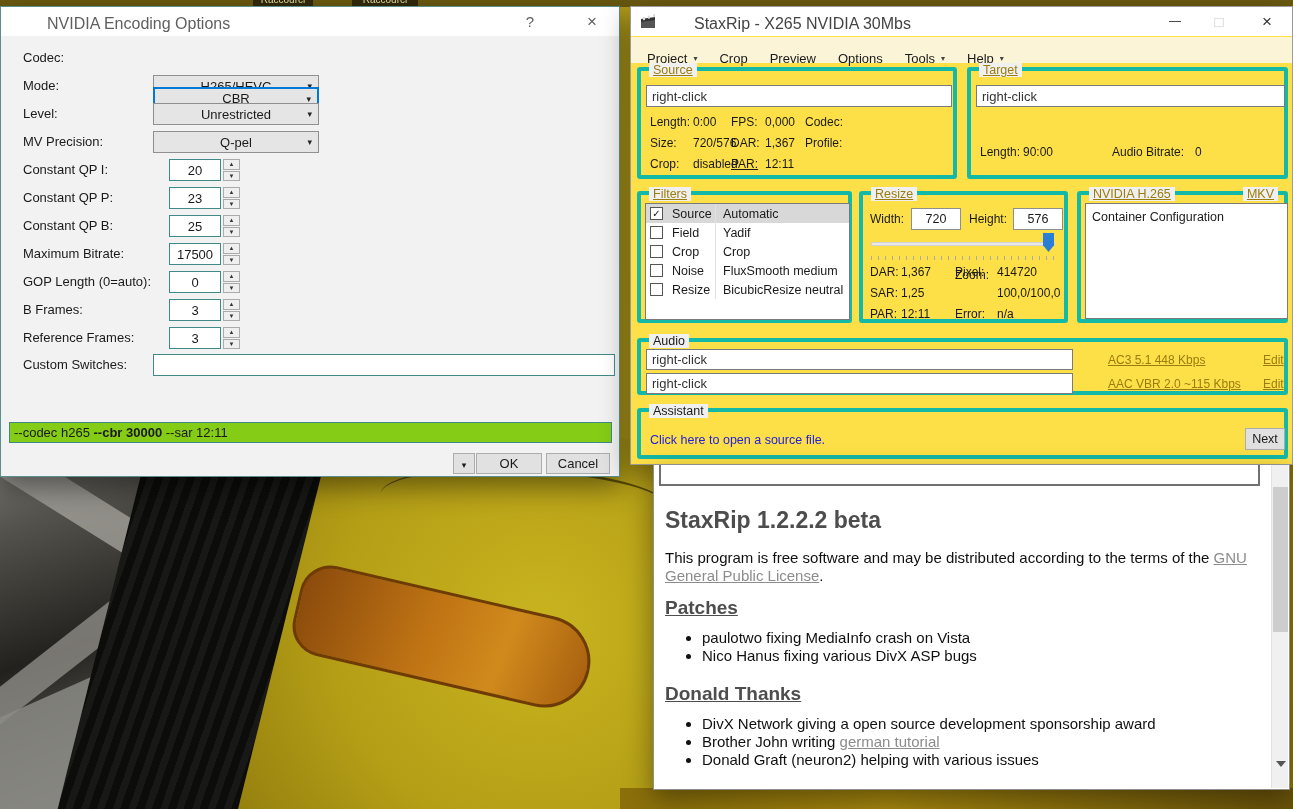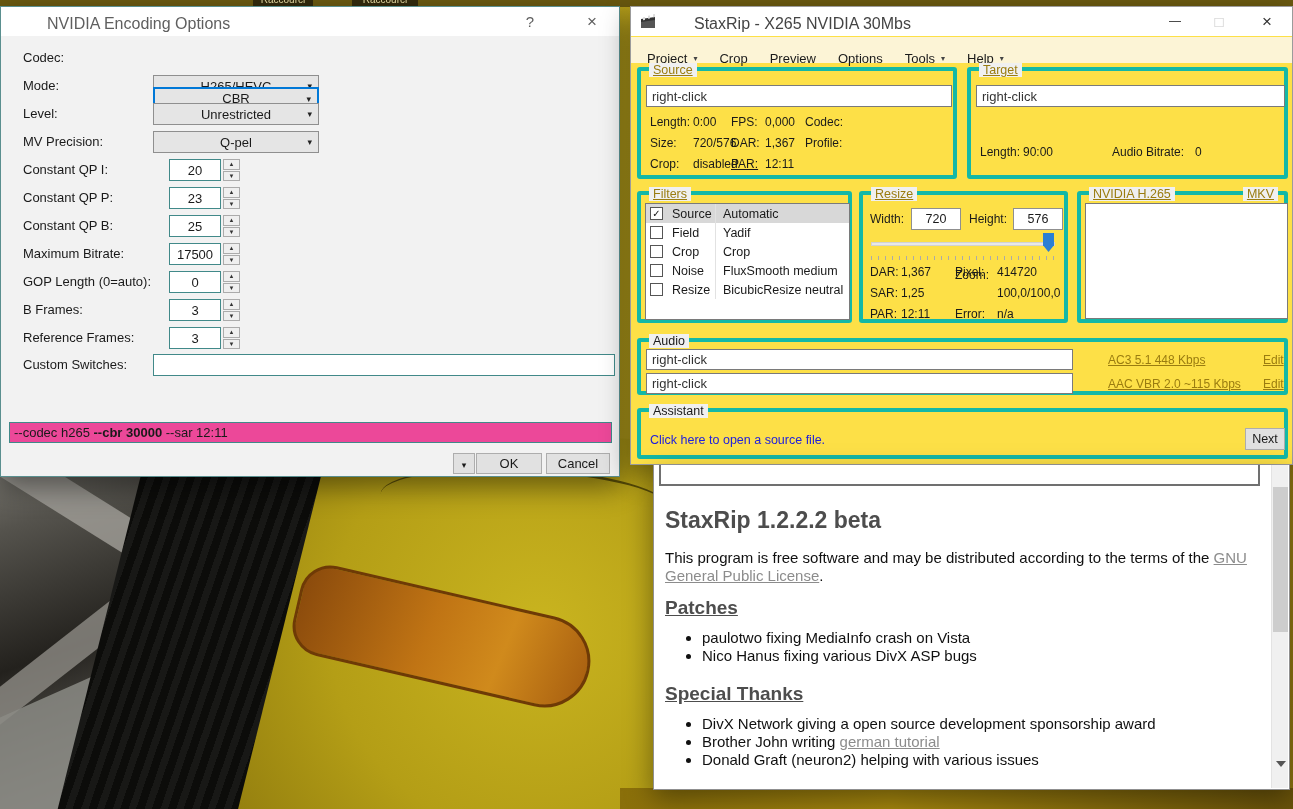--- a/index.html
+++ b/index.html
@@ -52,21 +52,21 @@
   .combo-arrow { position:absolute; right:6px; top:5px; font-size:9px; color:#222; }
   .spin { position:absolute; left:168px; height:22px; display:flex; }
   .spin-box { width:52px; height:22px; background:#fff; border:1px solid #418989;
     display:flex; align-items:center; justify-content:center; font-size:13px; }
   .spin-btns { width:17px; margin-left:2px; display:flex; flex-direction:column; }
   .sb { flex:1; background:#efefef; border:1px solid #ababab; font-size:6px; color:#333;
     display:flex; align-items:center; justify-content:center; }
   .sb + .sb { margin-top:1px; }
   .nv-input { position:absolute; left:152px; width:462px; height:22px; background:#fff;
     border:1px solid #418989; font-family:"Liberation Sans",sans-serif; font-size:13px; padding:0 5px; }
-  .cmdbox { position:absolute; left:8px; top:415px; width:603px; height:21px; background:#ec4899;
+  .cmdbox { position:absolute; left:8px; top:415px; width:603px; height:21px; background:#84cc16;
     border:1px solid #418989; font-size:13px; line-height:19px; padding:0 4px; white-space:nowrap; overflow:hidden; }
   .nv-btn { position:absolute; top:446px; height:21px; background:#e1e1e1; border:1px solid #adadad;
     font-size:13px; text-align:center; line-height:19px; }
 
   
   .sr-window { left:630px; top:6px; width:663px; height:459px; border:1px solid #9b9b9b; }
   .sr-title-icon { position:absolute; left:9px; top:7px; }
   .menubar { position:absolute; left:0; top:30px; right:0; height:26px; background:#fcf4d6;
     display:flex; align-items:center; padding-left:5px; }
   .menu-item { padding:0 11px; font-size:13px; color:#1a1a1a; display:flex; align-items:center; height:100%;margin-top:16px; }
@@ -371,20 +371,21 @@
       <span class="stat" style="left:7px;top:112px;">PAR:</span>
       <span class="stat" style="left:38px;top:112px;">12:11</span>
       <span class="stat" style="left:92px;top:112px;">Error:</span>
       <span class="stat" style="left:134px;top:112px;">n/a</span>
     </div>
 
     <div class="grp" style="left:446px;top:184px;width:211px;height:132px;">
       <span class="grp-label gold">NVIDIA H.265</span>
       <span class="grp-label gold" style="left:auto;right:6px;">MKV</span>
       <div class="listbox" style="left:4px;top:8px;width:203px;height:116px;">
+        <div class="enc-item">Container Configuration</div>
       </div>
     </div>
 
     <div class="grp" style="left:6px;top:331px;width:651px;height:57px;">
       <span class="grp-label plain-label">Audio</span>
       <input class="sr-input" style="left: 5px; top: 7px; width: 427px; height: 21px;" value="right-click">
       <span class="goldlink-sm" style="left:467px;top:11px;">AC3 5.1 448 Kbps</span>
       <span class="goldlink-sm" style="left:622px;top:11px;">Edit</span>
       <input class="sr-input" style="left: 5px; top: 31px; width: 427px; height: 21px;" value="right-click">
       <span class="goldlink-sm" style="left:467px;top:35px;">AAC VBR 2.0 ~115 Kbps</span>
@@ -402,21 +403,21 @@
     <div class="partial-box"></div>
     <div class="help-h1">StaxRip 1.2.2.2 beta</div>
     <div class="help-para">
       <span>This program is free software and may be distributed according to the terms of the </span><span class="glink">GNU General Public License</span><span>.</span>
     </div>
     <div class="help-h2" style="top:132px;">Patches</div>
     <ul class="help-ul" style="top:164px;">
       <li>paulotwo fixing MediaInfo crash on Vista</li>
       <li>Nico Hanus fixing various DivX ASP bugs</li>
     </ul>
-    <div class="help-h2" style="top:218px;">Special Thanks</div>
+    <div class="help-h2" style="top:218px;">Donald Thanks</div>
     <ul class="help-ul" style="top:250px;">
       <li>DivX Network giving a open source development sponsorship award</li>
       <li><span>Brother John writing </span><span class="glink">german tutorial</span></li>
       <li>Donald Graft (neuron2) helping with various issues</li>
     </ul>
     <div class="scrollbar">
       <div class="scroll-thumb"></div>
       <div class="scroll-down"></div>
     </div>
   </div>

